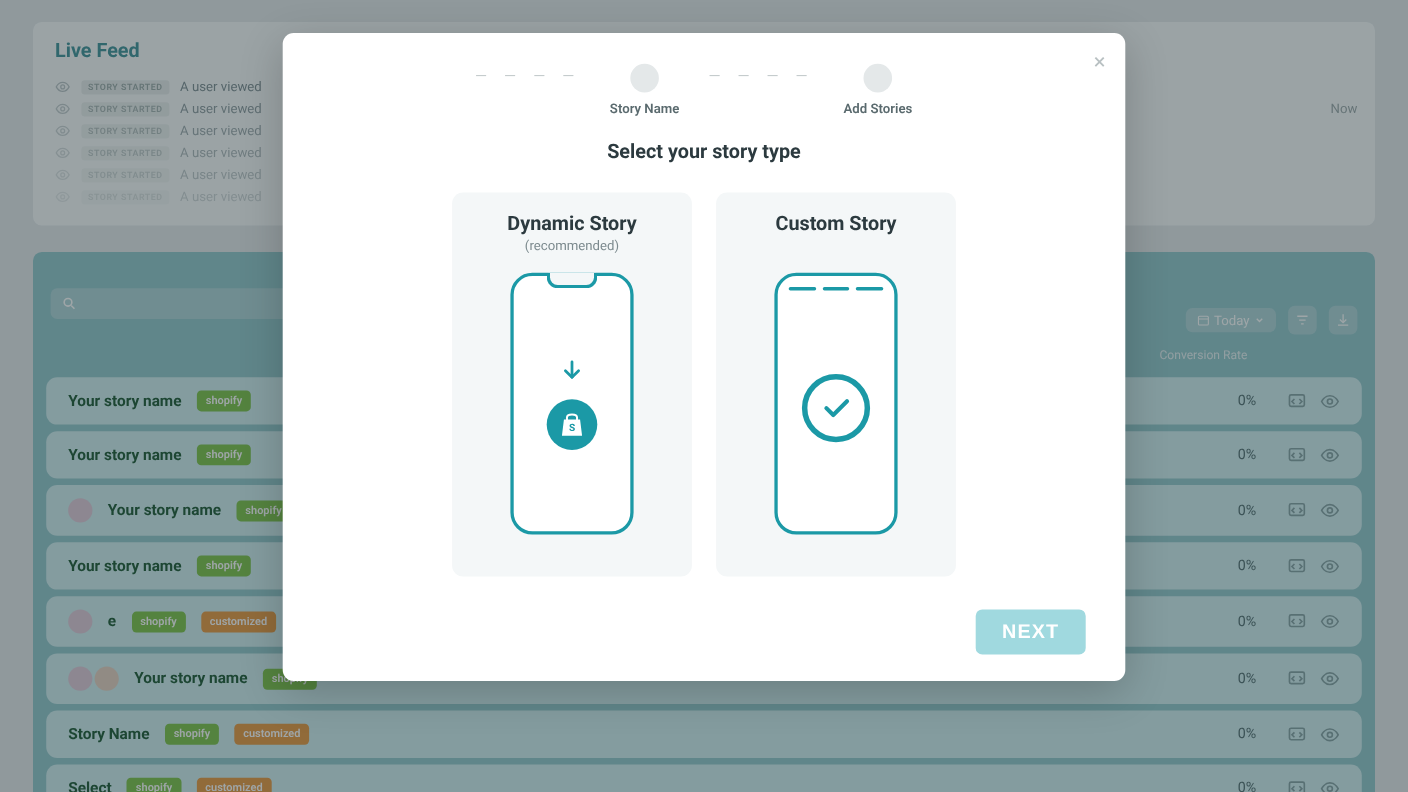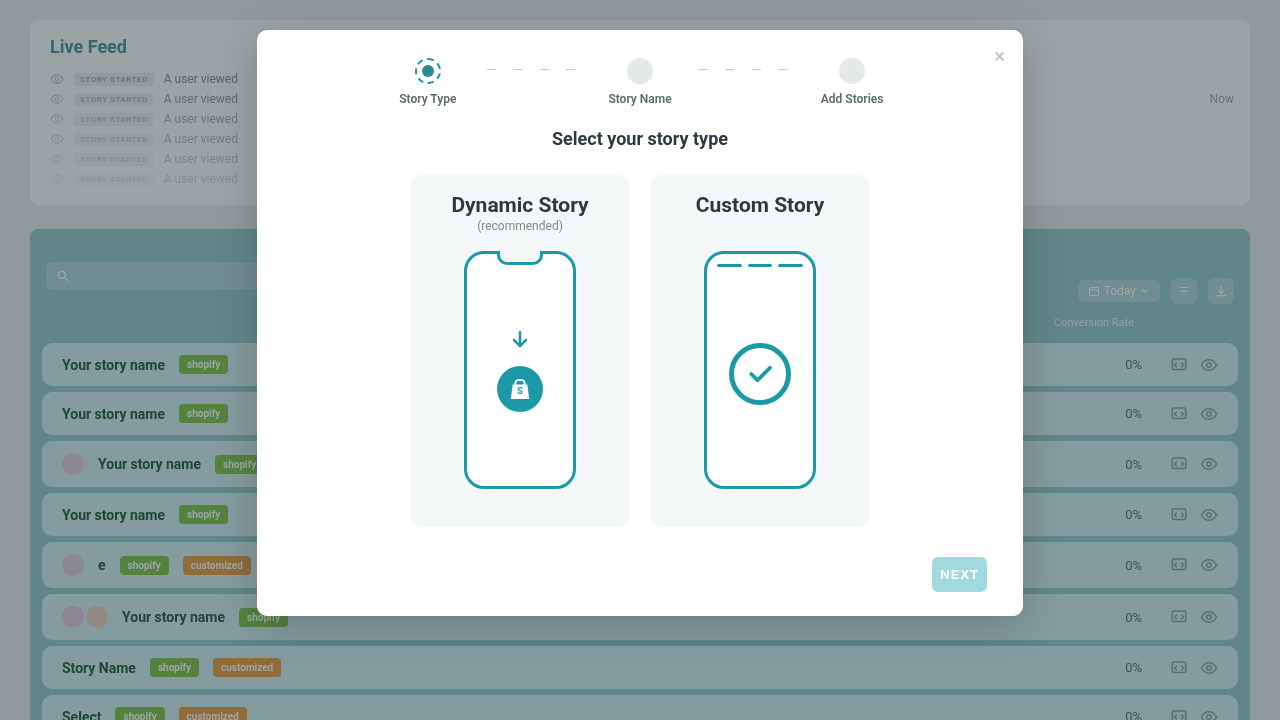--- a/index.html
+++ b/index.html
@@ -214,21 +214,21 @@
   .card {
     width: 218px;
     background: var(--card-bg);
     border-radius: 10px;
     padding: 18px 18px 22px;
     text-align:center;
     cursor:pointer;
   }
   .card h3 {
     margin:0;
-    font-size:21px;
+    font-size:18px;
     font-weight:700;
     color: var(--text-dark);
   }
   .card .sub {
     font-size:12px;
     color:#7c8a8e;
     margin-top:2px;
   }
   .phone {
     margin: 18px auto 16px;
@@ -280,22 +280,22 @@
   .modal-footer {
     display:flex;
     justify-content:flex-end;
     margin-top: 30px;
   }
   .next-btn {
     background: var(--teal-light);
     color:#fff;
     font-weight:700;
     letter-spacing:1px;
-    font-size:13px;
-    padding: 10px 8px;
+    font-size:18px;
+    padding: 10px 24px;
     border-radius:6px;
     border:none;
     cursor:pointer;
   }
 </style>
 </head>
 <body>
 
 <div class="dash-wrap">
 
@@ -555,24 +555,20 @@
 </div>
 
 <div class="backdrop"></div>
 
 <div class="modal">
   <div class="close-x">
     <span>×</span>
   </div>
 
   <div class="stepper">
-    <div class="step active">
-      <div class="step-circle"></div>
-      <div class="step-label">Story Type</div>
-    </div>
     <div class="step-sep">— — — —</div>
     <div class="step">
       <div class="step-circle"></div>
       <div class="step-label">Story Name</div>
     </div>
     <div class="step-sep">— — — —</div>
     <div class="step">
       <div class="step-circle"></div>
       <div class="step-label">Add Stories</div>
     </div>

